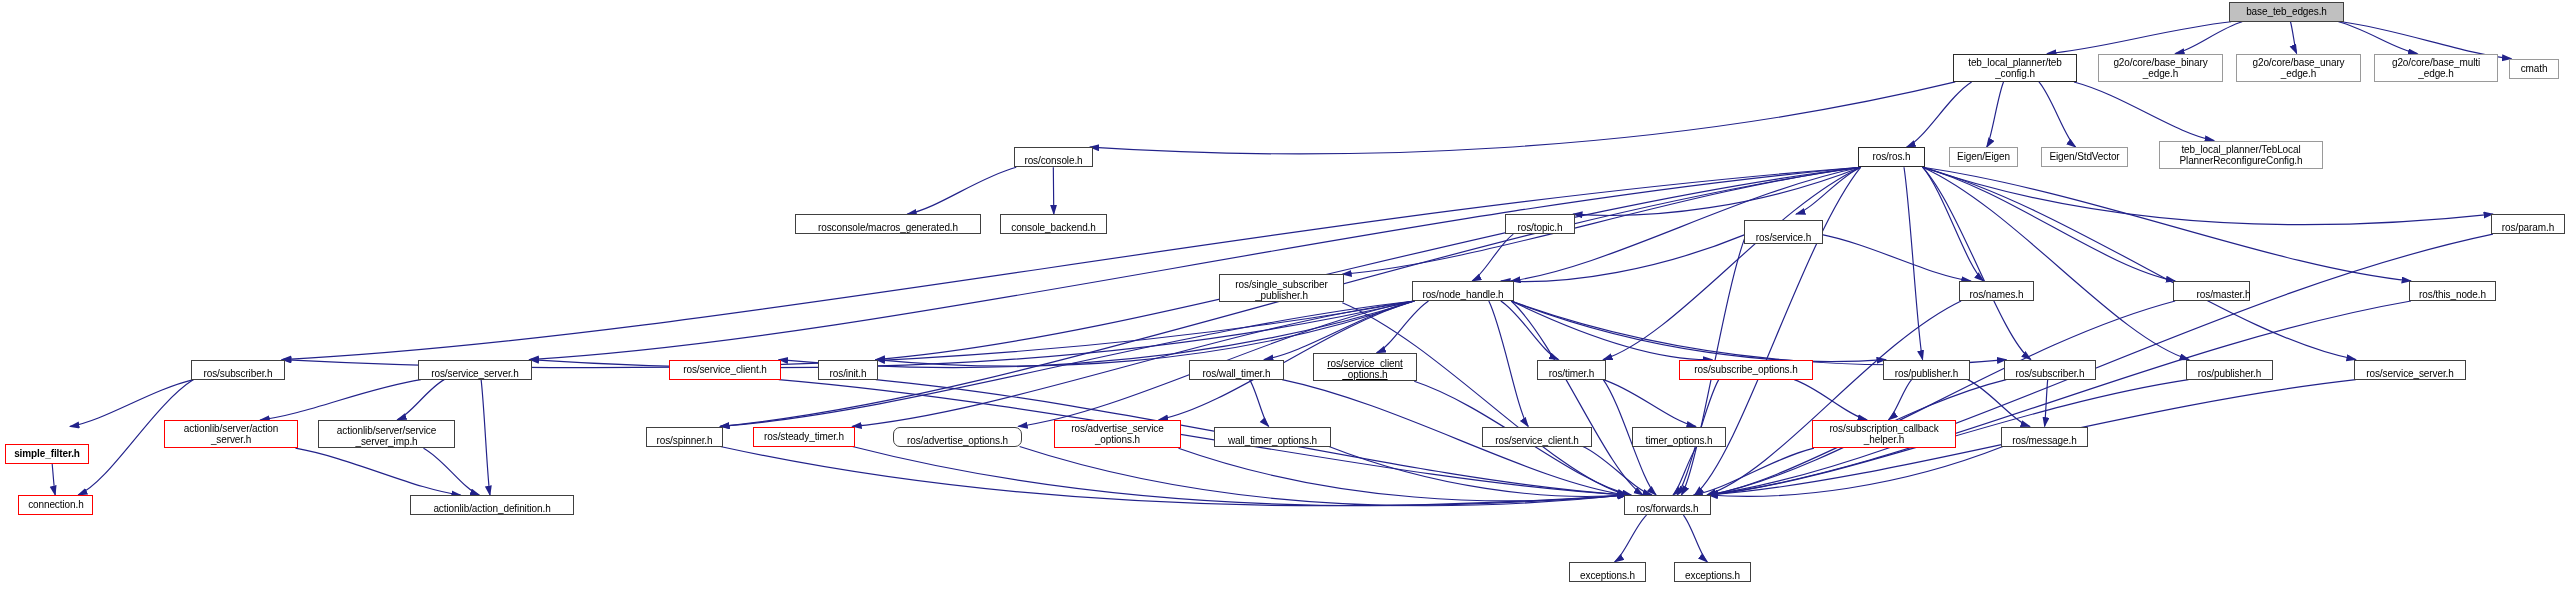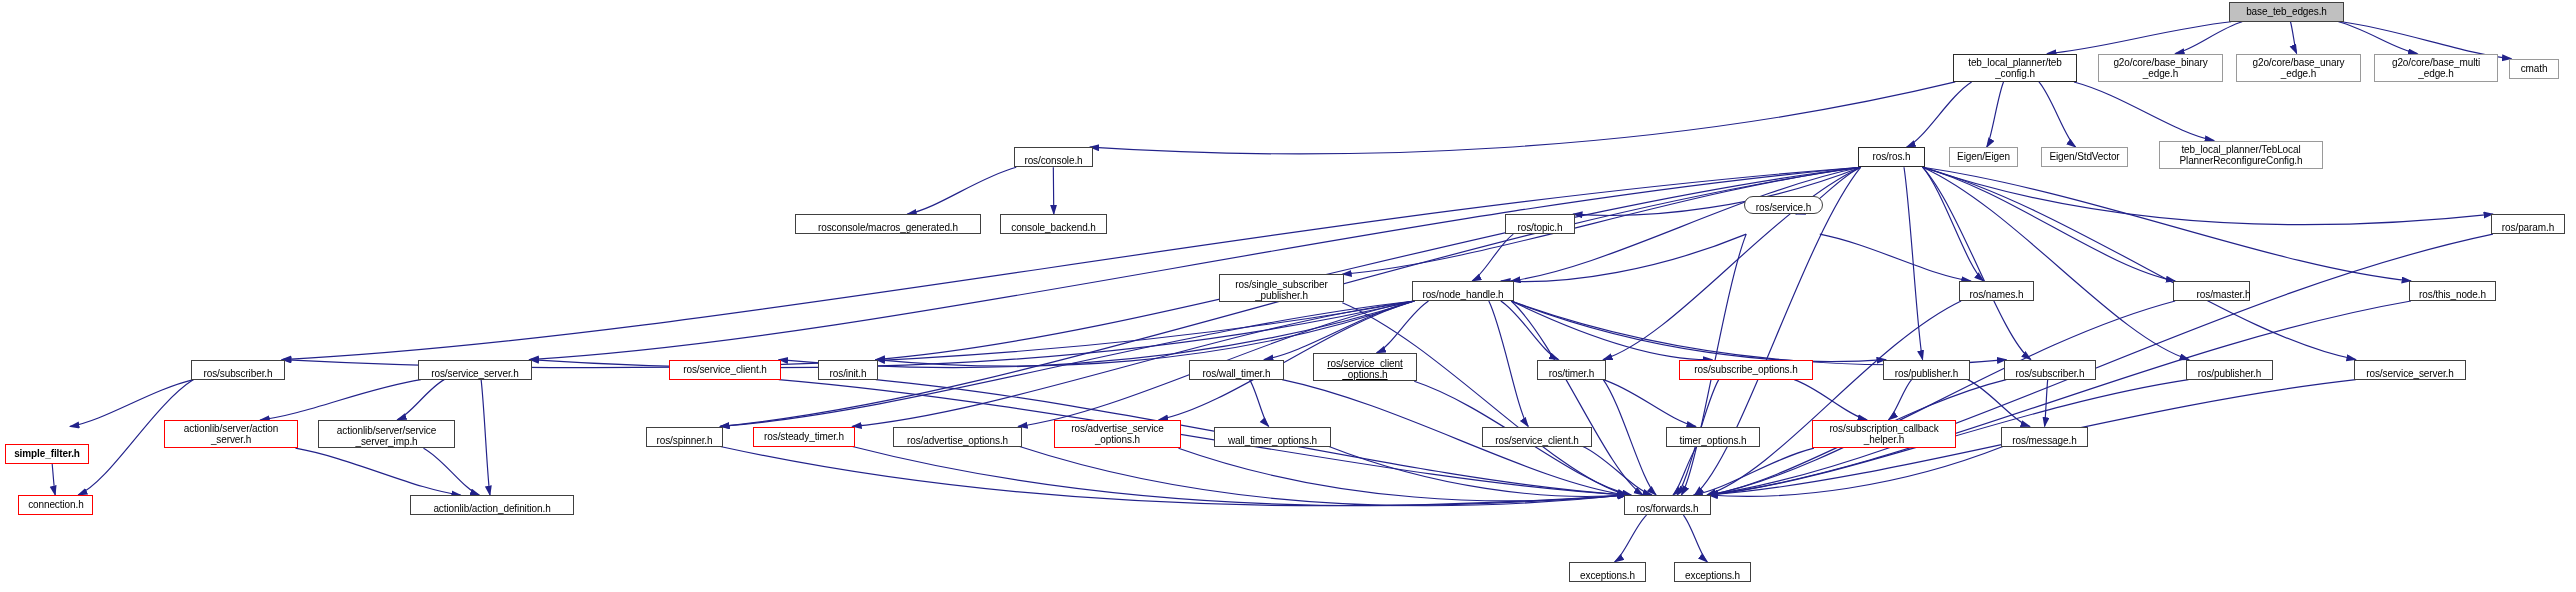--- a/index.html
+++ b/index.html
@@ -165,21 +165,21 @@
       <div class="node plain" style="left: 2509px; top: 59px; width: 50px; height: 20px;"><span>cmath</span></div>
       <div class="node thick" style="left: 1858px; top: 147px; width: 67px; height: 20px;"><span>ros/ros.h</span></div>
       <div class="node plain" style="left: 1949px; top: 147px; width: 69px; height: 20px;"><span>Eigen/Eigen</span></div>
       <div class="node plain" style="left: 2041px; top: 147px; width: 87px; height: 20px;"><span>Eigen/StdVector</span></div>
       <div class="node plain" style="left: 2159px; top: 141px; width: 164px; height: 28.4px;"><span>teb_local_planner/TebLocal
 PlannerReconfigureConfig.h</span></div>
       <div class="node solid" style="left: 1014px; top: 147px; width: 79px; height: 20px;"><span>ros/console.h</span></div>
       <div class="node solid" style="left: 795px; top: 214px; width: 186px; height: 20px;"><span>rosconsole/macros_generated.h</span></div>
       <div class="node solid" style="left: 1000px; top: 214px; width: 107px; height: 20px;"><span>console_backend.h</span></div>
       <div class="node solid" style="left: 1505px; top: 214px; width: 70px; height: 20px;"><span>ros/topic.h</span></div>
-      <div class="node solid" style="left: 1744px; top: 196px; width: 79px; height: 18px; border-radius: 10px;"><span>ros/service.h</span></div>
+      <div class="node solid" style="left: 1744px; top: 220px; width: 79px; height: 24px;"><span>ros/service.h</span></div>
       <div class="node solid" style="left: 1959px; top: 281px; width: 75px; height: 20px;"><span>ros/names.h</span></div>
       <div class="node solid" style="left: 2173px; top: 281px; width: 77px; height: 20px; padding-left: 24px;"><span>ros/master.h</span></div>
       <div class="node solid" style="left: 2409px; top: 281px; width: 87px; height: 20px;"><span>ros/this_node.h</span></div>
       <div class="node solid" style="left: 2491px; top: 214px; width: 74px; height: 20px;"><span>ros/param.h</span></div>
       <div class="node solid" style="left: 1219px; top: 274px; width: 125px; height: 28.4px;"><span>ros/single_subscriber
 _publisher.h</span></div>
       <div class="node solid" style="left: 1412px; top: 281px; width: 102px; height: 20px;"><span>ros/node_handle.h</span></div>
       <div class="node solid" style="left: 191px; top: 360px; width: 94px; height: 20px;"><span>ros/subscriber.h</span></div>
       <div class="node solid" style="left: 418px; top: 360px; width: 114px; height: 20px;"><span>ros/service_server.h</span></div>
       <div class="node red" style="left: 669px; top: 360px; width: 112px; height: 20px;"><span>ros/service_client.h</span></div>
@@ -193,26 +193,26 @@
       <div class="node solid" style="left: 2004px; top: 360px; width: 92px; height: 20px;"><span>ros/subscriber.h</span></div>
       <div class="node solid" style="left: 2186px; top: 360px; width: 87px; height: 20px;"><span>ros/publisher.h</span></div>
       <div class="node solid" style="left: 2354px; top: 360px; width: 112px; height: 20px;"><span>ros/service_server.h</span></div>
       <div class="node red" style="left: 5px; top: 444px; width: 84px; height: 20px; font-weight: bold;"><span>simple_filter.h</span></div>
       <div class="node red" style="left: 164px; top: 420px; width: 134px; height: 28.4px;"><span>actionlib/server/action
 _server.h</span></div>
       <div class="node solid" style="left: 318px; top: 420px; width: 137px; height: 28.4px;"><span>actionlib/server/service
 _server_imp.h</span></div>
       <div class="node solid" style="left: 646px; top: 427px; width: 77px; height: 20px;"><span>ros/spinner.h</span></div>
       <div class="node red" style="left: 753px; top: 427px; width: 102px; height: 20px;"><span>ros/steady_timer.h</span></div>
-      <div class="node solid" style="left: 893px; top: 427px; width: 129px; height: 20px;"><span>ros/advertise_options.h</span></div>
+      <div class="node solid" style="left: 893px; top: 427px; width: 129px; height: 20px; border-radius: 7px;"><span>ros/advertise_options.h</span></div>
       <div class="node red" style="left: 1054px; top: 420px; width: 127px; height: 28.4px;"><span>ros/advertise_service
 _options.h</span></div>
       <div class="node solid" style="left: 1214px; top: 427px; width: 117px; height: 20px;"><span>wall_timer_options.h</span></div>
       <div class="node solid" style="left: 1482px; top: 427px; width: 110px; height: 20px;"><span>ros/service_client.h</span></div>
-      <div class="node solid" style="left: 1666px; top: 427px; width: 94px; height: 20px;"><span>timer_options.h</span></div>
+      <div class="node solid" style="left: 1632px; top: 427px; width: 94px; height: 20px;"><span>timer_options.h</span></div>
       <div class="node red" style="left: 1812px; top: 420px; width: 144px; height: 28.4px;"><span>ros/subscription_callback
 _helper.h</span></div>
       <div class="node solid" style="left: 2001px; top: 427px; width: 87px; height: 20px;"><span>ros/message.h</span></div>
       <div class="node red" style="left: 18.4px; top: 495px; width: 75px; height: 20px;"><span>connection.h</span></div>
       <div class="node solid" style="left: 410px; top: 495px; width: 164px; height: 20px;"><span>actionlib/action_definition.h</span></div>
       <div class="node solid" style="left: 1624px; top: 495px; width: 87px; height: 20px;"><span>ros/forwards.h</span></div>
       <div class="node solid" style="left: 1569px; top: 562px; width: 77px; height: 20px;"><span>exceptions.h</span></div>
       <div class="node solid" style="left: 1674px; top: 562px; width: 77px; height: 20px;"><span>exceptions.h</span></div>
     </div>
 </div>

